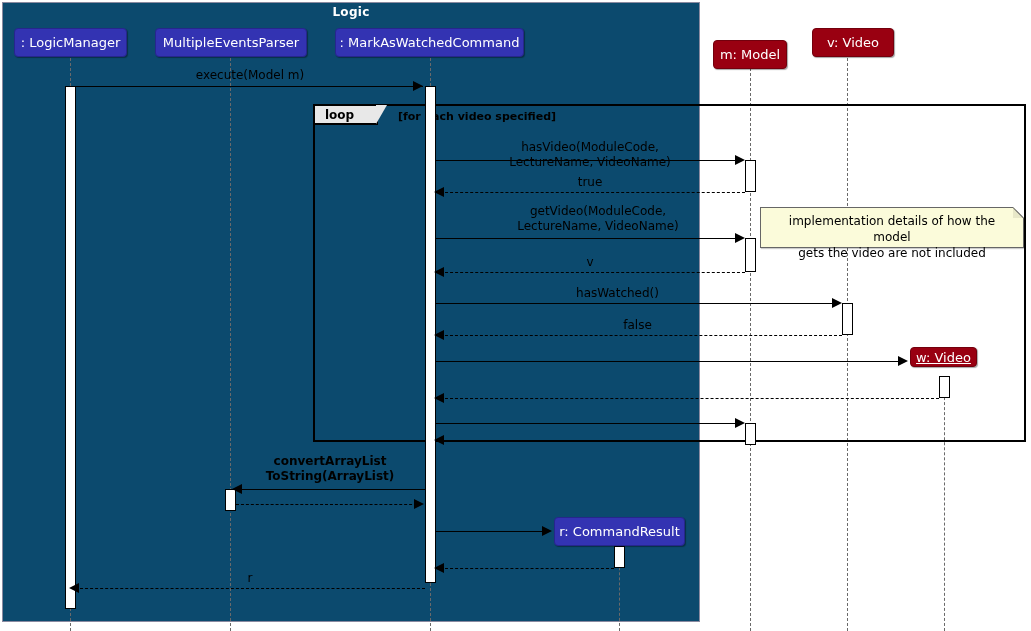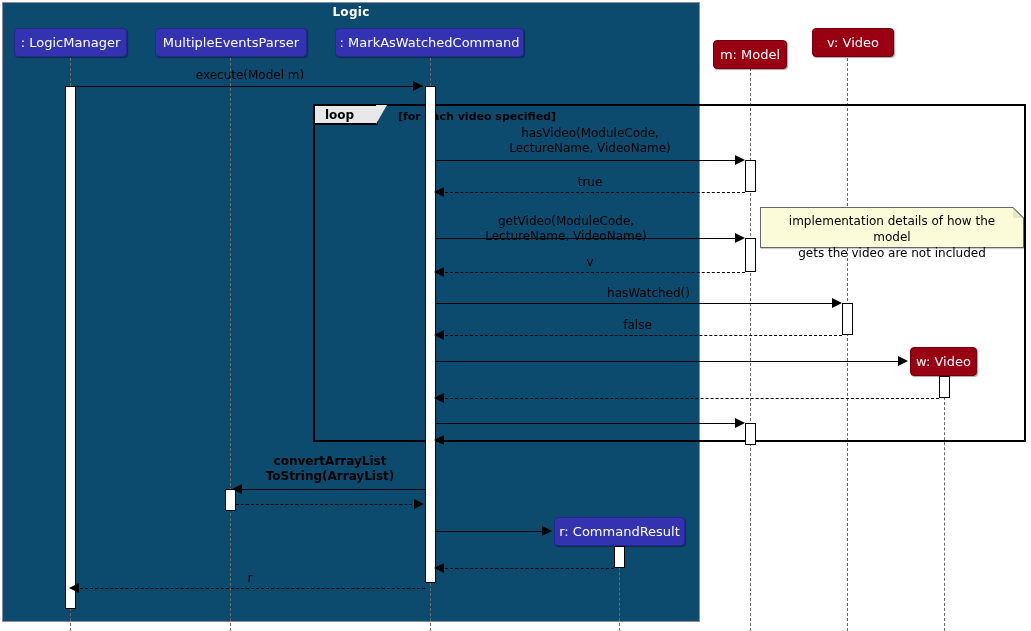--- a/index.html
+++ b/index.html
@@ -186,21 +186,21 @@
   </div>
   <div class="actor logic" style="left:335px; top:28px; width:189px; height:29px;">
     <span>: MarkAsWatchedCommand</span>
   </div>
   <div class="actor model" style="left:713px; top:40px; width:74px; height:29px;">
     <span>m: Model</span>
   </div>
   <div class="actor model" style="left:812px; top:28px; width:82px; height:29px;">
     <span>v: Video</span>
   </div>
-  <div class="actor model" style="left:910px; top:347px; width:67px; height:29px;">
+  <div class="actor model" style="left:910px; top:347px; width:67px; height:20px;text-decoration:underline;">
     <span>w: Video</span>
   </div>
   <div class="actor logic" style="left:554px; top:517px; width:131px; height:29px;">
     <span>r: CommandResult</span>
   </div>
 
   <div class="activation" style="left:65px; top:86px; height:523px;"></div>
   <div class="activation" style="left:425px; top:86px; height:497px;"></div>
   <div class="activation" style="left:225px; top:489px; height:22px;"></div>
   <div class="activation" style="left:745px; top:160px; height:32px;"></div>
@@ -209,39 +209,39 @@
   <div class="activation" style="left:939px; top:376px; height:22px;"></div>
   <div class="activation" style="left:745px; top:423px; height:22px;"></div>
   <div class="activation" style="left:614px; top:546px; height:22px;"></div>
 
   <div class="msg-line" style="left:75px; top:86px; width:348px;"></div>
   <div class="arrowhead right" style="left:413px; top:81px;"></div>
   <div class="msg-label" style="left:150px; top:68px; width:200px;">execute(Model m)</div>
 
   <div class="msg-line" style="left:436px; top:160px; width:307px;"></div>
   <div class="arrowhead right" style="left:735px; top:155px;"></div>
-  <div class="msg-label" style="left:440px; top:126px; width:300px;">hasVideo(ModuleCode,
+  <div class="msg-label" style="left:440px; top:140px; width:300px;">hasVideo(ModuleCode,
 LectureName, VideoName)</div>
 
   <div class="msg-line ret" style="left:440px; top:192px; width:305px;"></div>
   <div class="arrowhead left" style="left:434px; top:187px;"></div>
   <div class="msg-label" style="left:440px; top:175px; width:300px;">true</div>
 
   <div class="msg-line" style="left:436px; top:238px; width:307px;"></div>
   <div class="arrowhead right" style="left:735px; top:233px;"></div>
-  <div class="msg-label" style="left:416px; top:204px; width:300px;margin-top:10px;">getVideo(ModuleCode,
+  <div class="msg-label" style="left:448px; top:204px; width:300px;">getVideo(ModuleCode,
 LectureName, VideoName)</div>
 
   <div class="msg-line ret" style="left:440px; top:272px; width:305px;"></div>
   <div class="arrowhead left" style="left:434px; top:267px;"></div>
   <div class="msg-label" style="left:440px; top:255px; width:300px;">v</div>
 
   <div class="msg-line" style="left:436px; top:303px; width:404px;"></div>
   <div class="arrowhead right" style="left:832px; top:298px;"></div>
-  <div class="msg-label" style="left:451px; top:286px; width:395px;">hasWatched()</div>
+  <div class="msg-label" style="left:420px; top:286px; width:395px;">hasWatched()</div>
 
   <div class="msg-line ret" style="left:440px; top:335px; width:402px;"></div>
   <div class="arrowhead left" style="left:434px; top:330px;"></div>
   <div class="msg-label" style="left:440px; top:318px; width:395px;">false</div>
 
   <div class="msg-line" style="left:436px; top:361px; width:463px;"></div>
   <div class="arrowhead right" style="left:898px; top:356px;"></div>
 
   <div class="msg-line ret" style="left:440px; top:398px; width:499px;"></div>
   <div class="arrowhead left" style="left:434px; top:393px;"></div>

